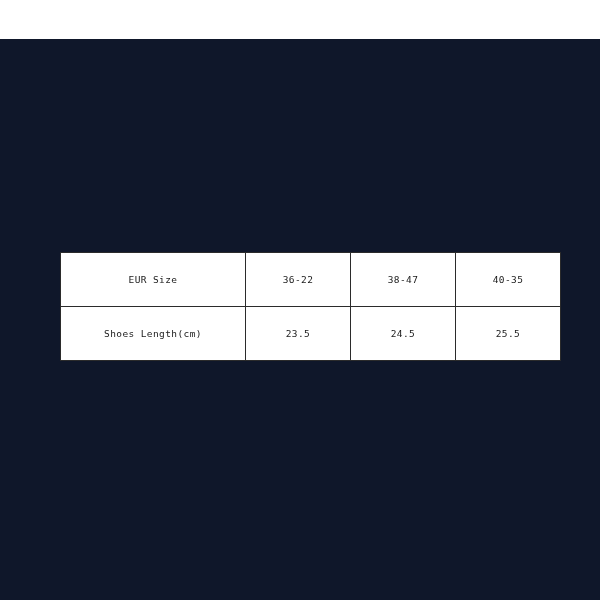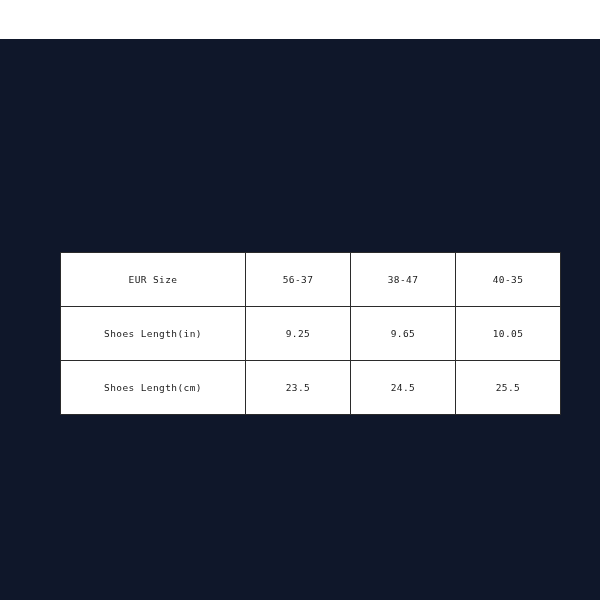--- a/index.html
+++ b/index.html
@@ -55,29 +55,23 @@
 </style>
 </head>
 <body>
 
 <div class="page">
   <div class="size-table-wrap">
     <table class="size-table">
       <tbody>
         <tr>
           <td class="label-col">EUR Size</td>
-          <td class="val-col">56-37</td>
+          <td class="val-col">36-22</td>
           <td class="val-col">38-47</td>
           <td class="val-col">40-35</td>
-        </tr>
-        <tr>
-          <td class="label-col">Shoes Length(in)</td>
-          <td class="val-col">9.25</td>
-          <td class="val-col">9.65</td>
-          <td class="val-col">10.05</td>
         </tr>
         <tr>
           <td class="label-col">Shoes Length(cm)</td>
           <td class="val-col">23.5</td>
           <td class="val-col">24.5</td>
           <td class="val-col">25.5</td>
         </tr>
       </tbody>
     </table>
   </div>

